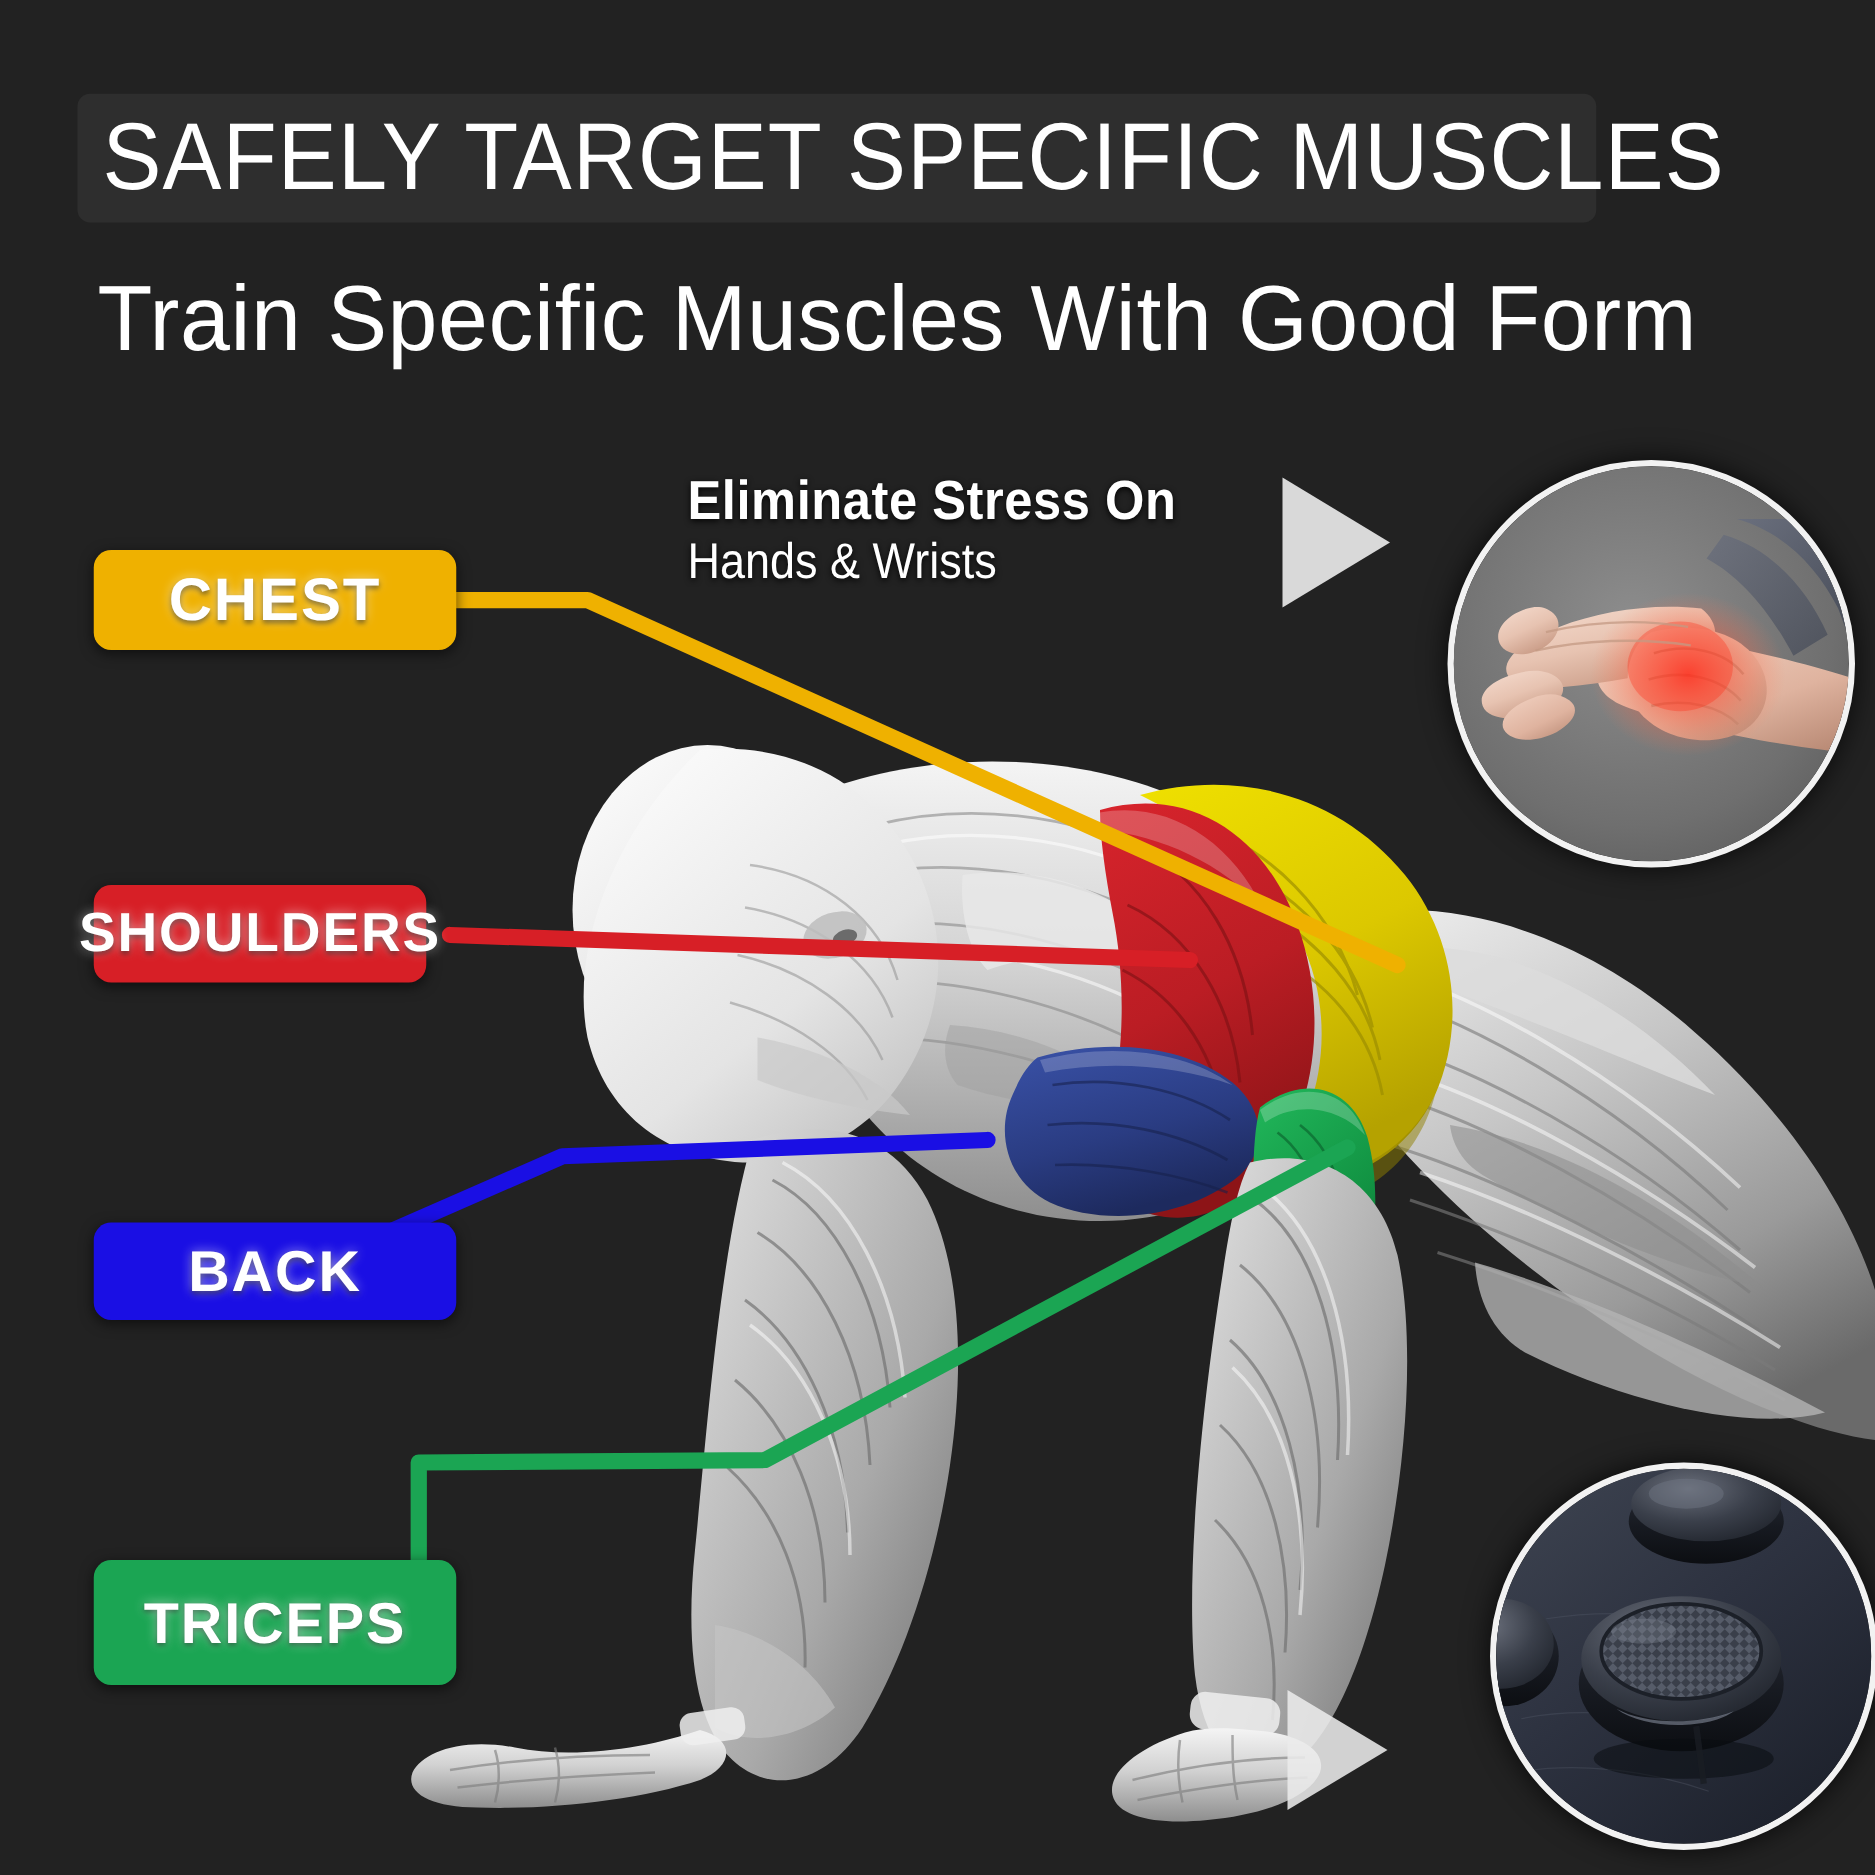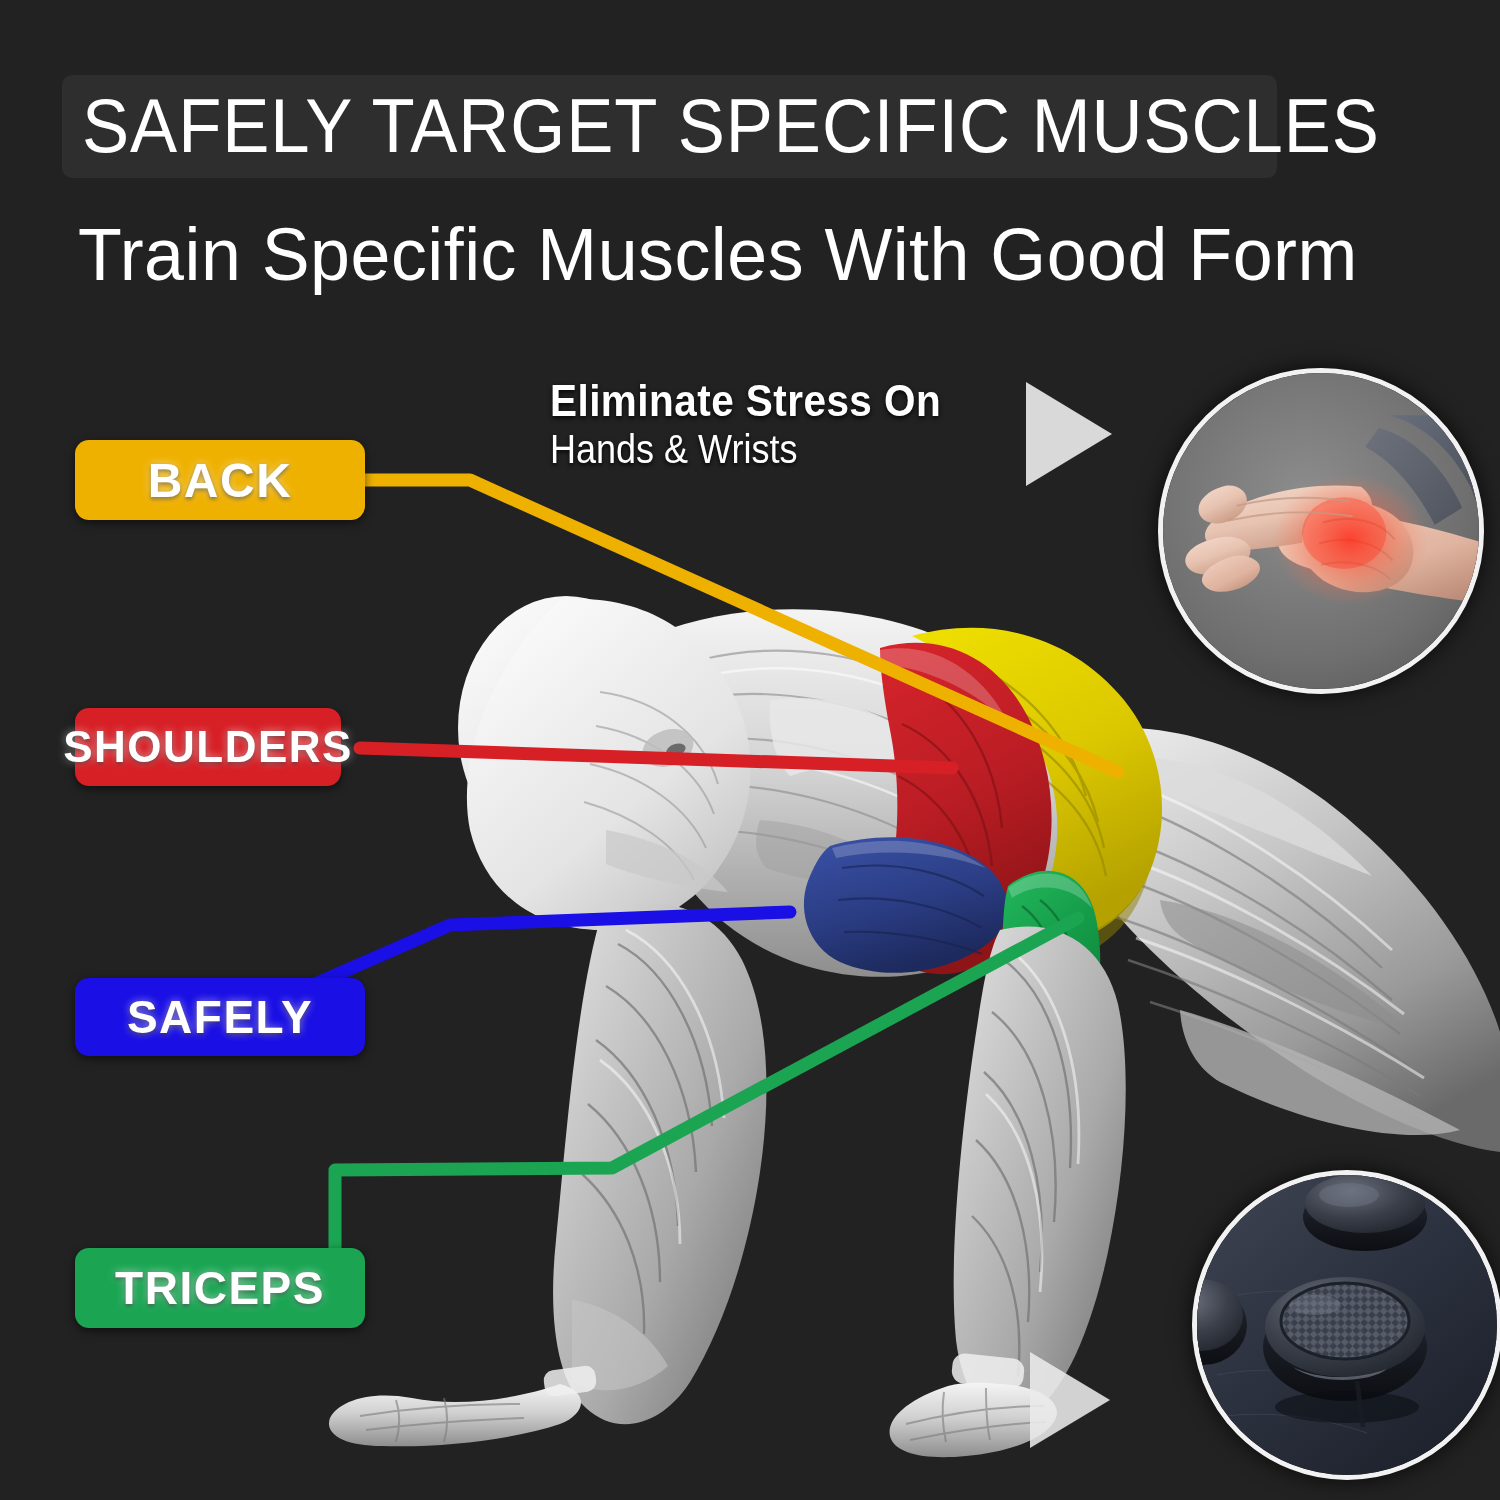--- a/index.html
+++ b/index.html
@@ -86,21 +86,21 @@
     color:#ffffff;font-weight:700;
     font-family:"Liberation Sans Narrow","Liberation Sans",sans-serif;
     letter-spacing:1.5px;
     text-shadow:0 0 9px rgba(255,255,255,.55),0 2px 4px rgba(0,0,0,.55);
     box-shadow:0 3px 10px rgba(0,0,0,.55);
     z-index:6;
   }
   #label-back{left:75px;top:440px;width:290px;height:80px;background:#efb100;font-size:48px;}
   #label-shoulders{left:75px;top:708px;width:266px;height:78px;background:#d71f26;font-size:44px;}
   #label-chest{left:75px;top:978px;width:290px;height:78px;background:#1a0fe4;font-size:46px;}
-  #label-triceps{left:75px;top:1248px;width:290px;height:80px;background:#1ba553;font-size:46px;}
+  #label-triceps{left:75px;top:1248px;width:290px;height:100px;background:#1ba553;font-size:46px;}
 
   
   #leaders{position:absolute;left:0;top:0;width:1500px;height:1500px;z-index:5;}
 </style>
 </head>
 <body>
 
 <div id="poster">
 
   <svg id="figure-layer" viewBox="0 0 1500 1500" preserveAspectRatio="none">
@@ -463,25 +463,25 @@
       <path d="M96 192 C118 204 158 206 190 194 C172 208 120 210 96 192 Z" fill="#9aa2b4" opacity=".5"></path>
       <ellipse cx="118" cy="130" rx="26" ry="10" fill="#848b99" opacity=".3"></ellipse>
 
       <ellipse cx="150" cy="232" rx="72" ry="16" fill="#0a0c10" opacity=".55"></ellipse>
 
       <path d="M160 206 L166 252" stroke="#1a1d24" stroke-width="5" opacity=".8"></path>
     </svg>
   </div>
 
   <div class="mlabel" id="label-back">
-    <span>BACK</span>
+    <span>CHEST</span>
   </div>
   <div class="mlabel" id="label-shoulders">
     <span>SHOULDERS</span>
   </div>
   <div class="mlabel" id="label-chest">
-    <span>SAFELY</span>
+    <span>BACK</span>
   </div>
   <div class="mlabel" id="label-triceps">
     <span>TRICEPS</span>
   </div>
 
 </div>
 
 </body></html>

